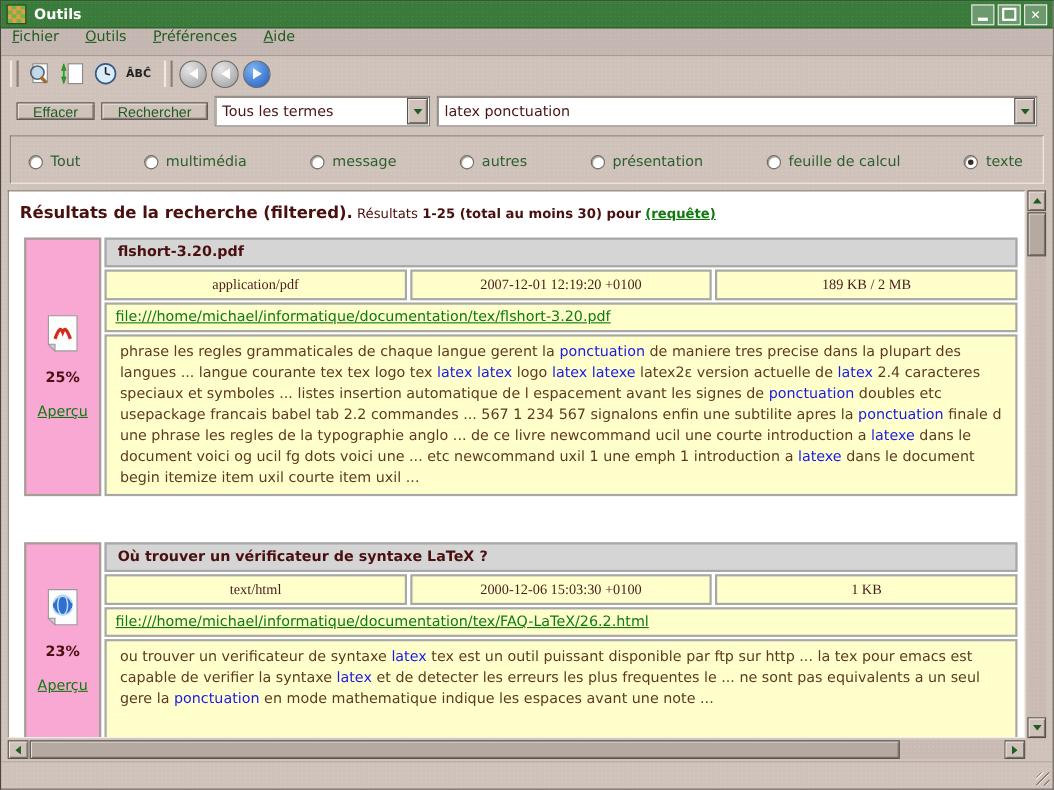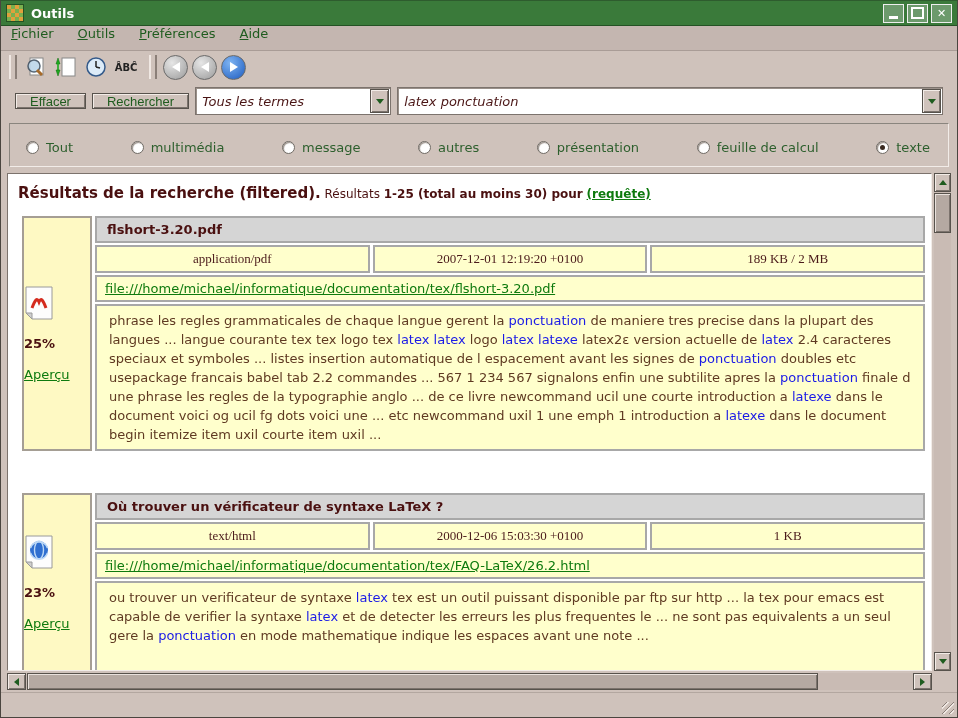--- a/index.html
+++ b/index.html
@@ -26,40 +26,40 @@
   .navbtn{width:23px;height:23px;border-radius:50%;display:flex;align-items:center;justify-content:center;border:1px solid #6a6a6a;}
   .navbtn.disabled{background:radial-gradient(circle at 35% 30%,#e6e6e6,#9a9a9a);}
   .navbtn.active{background:radial-gradient(circle at 35% 30%,#7fb4f2,#1d5bbf);}
   .nav-arrow{width:0;height:0;border-top:5px solid transparent;border-bottom:5px solid transparent;}
   .nav-arrow.left{border-right:8px solid #fff;}
   .nav-arrow.right{border-left:8px solid #fff;}
   
   .searchrow{height:36px;flex:0 0 36px;display:flex;align-items:center;gap:6px;padding:0 14px 0 14px;}
   .bevel-btn{height:16px;padding:0 14px;font-size:13px;color:#1f5c1f;background:#cfc2bb;border:1px solid #57524c;box-shadow:inset 1px 1px 0 #f3ece7,inset -1px -1px 0 #7c736d;display:flex;align-items:center;}
   .combo{height:26px;background:#fff;border:1px solid #7c736d;box-shadow:inset 1px 1px 0 #9a9089;display:flex;align-items:center;}
-  .combo .val{flex:1;padding:0 6px;font-size:13px;color:#4a1515;white-space:nowrap;overflow:hidden;font-style:italic;}
+  .combo .val{flex:1;padding:0 6px;font-size:13px;color:#4a1515;white-space:nowrap;overflow:hidden;}
   .combo .drop{width:17px;height:22px;margin-right:1px;background:#cfc2bb;border:1px solid #57524c;box-shadow:inset 1px 1px 0 #f3ece7,inset -1px -1px 0 #7c736d;display:flex;align-items:center;justify-content:center;}
   .tri-down{width:0;height:0;border-left:4px solid transparent;border-right:4px solid transparent;border-top:5px solid #1f5c1f;}
   .mode-combo{width:194px;flex:0 0 194px;}
   .query-combo{flex:1;}
   
   .filterbar{flex:0 0 38px;margin:4px 8px 6px 8px;border:1px solid;border-color:#8a857e #f2ece8 #f2ece8 #8a857e;display:flex;align-items:center;justify-content:space-between;padding:4px 18px 0 16px;}
   .radio-item{display:flex;align-items:center;gap:7px;font-size:13px;color:#2d5f2d;}
   .radio{width:11px;height:11px;border-radius:50%;background:#fff;border:1px solid #6f6a64;box-shadow:inset 1px 1px 1px #9a9089;position:relative;}
   .radio.checked::after{content:"";position:absolute;left:3px;top:3px;width:5px;height:5px;border-radius:50%;background:#3a2a20;}
   
   .results-outer{flex:1;display:grid;grid-template-columns:1fr 19px;grid-template-rows:1fr 19px;margin:0 6px 2px 6px;min-height:0;}
   .results-content{background:#fff;border:1px solid;border-color:#7c736d #f2ece8 #f2ece8 #7c736d;overflow:hidden;padding:8px 4px 0 8px;}
   .res-header{font-size:12px;color:#4a1010;margin:2px 0 14px 2px;}
   .res-header .big{font-size:15px;font-weight:bold;}
   .res-header .bold{font-weight:bold;}
   a.green-link{color:#0e7a0e;text-decoration:underline;font-weight:bold;cursor:pointer;}
   a.url-link{color:#0e7a0e;text-decoration:underline;font-weight:normal;cursor:pointer;}
   .entry{display:flex;margin:0 2px 42px 6px;}
-  .left-cell{flex:0 0 66px;background:#fef9c3;border:2px solid #a59e94;margin-right:3px;display:flex;flex-direction:column;justify-content:center;gap:16px;}
+  .left-cell{flex:0 0 66px;background:#f9a8d4;border:2px solid #a59e94;margin-right:3px;display:flex;flex-direction:column;align-items:center;justify-content:center;gap:16px;}
   .pct{font-size:13px;font-weight:bold;color:#4a1010;}
   .apercu{font-size:13px;color:#0e7a0e;text-decoration:underline;cursor:pointer;}
   .rtable{flex:1;display:flex;flex-direction:column;min-width:0;}
   .cell{border:2px solid #a8a8a8;background:#ffffcc;font-size:13px;color:#4a1a1a;}
   .row-title{background:#d5d5d5;font-weight:bold;color:#4a1010;padding:4px 10px;margin-bottom:2px;}
   .row-meta{display:flex;margin-bottom:2px;}
   .row-meta .cell{flex:1 1 0;text-align:center;padding:4px 6px;font-family:Liberation Serif, serif;}
   .row-meta .cell + .cell{margin-left:3px;}
   .row-url{padding:4px 8px;margin-bottom:2px;white-space:nowrap;overflow:hidden;}
   .row-snip{padding:5px 12px;color:#5f3a22;line-height:19px;}

